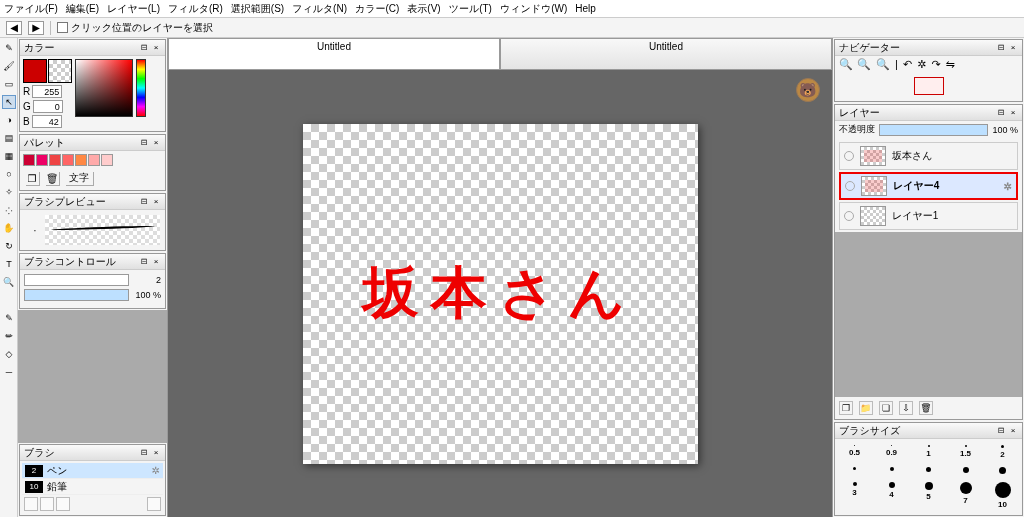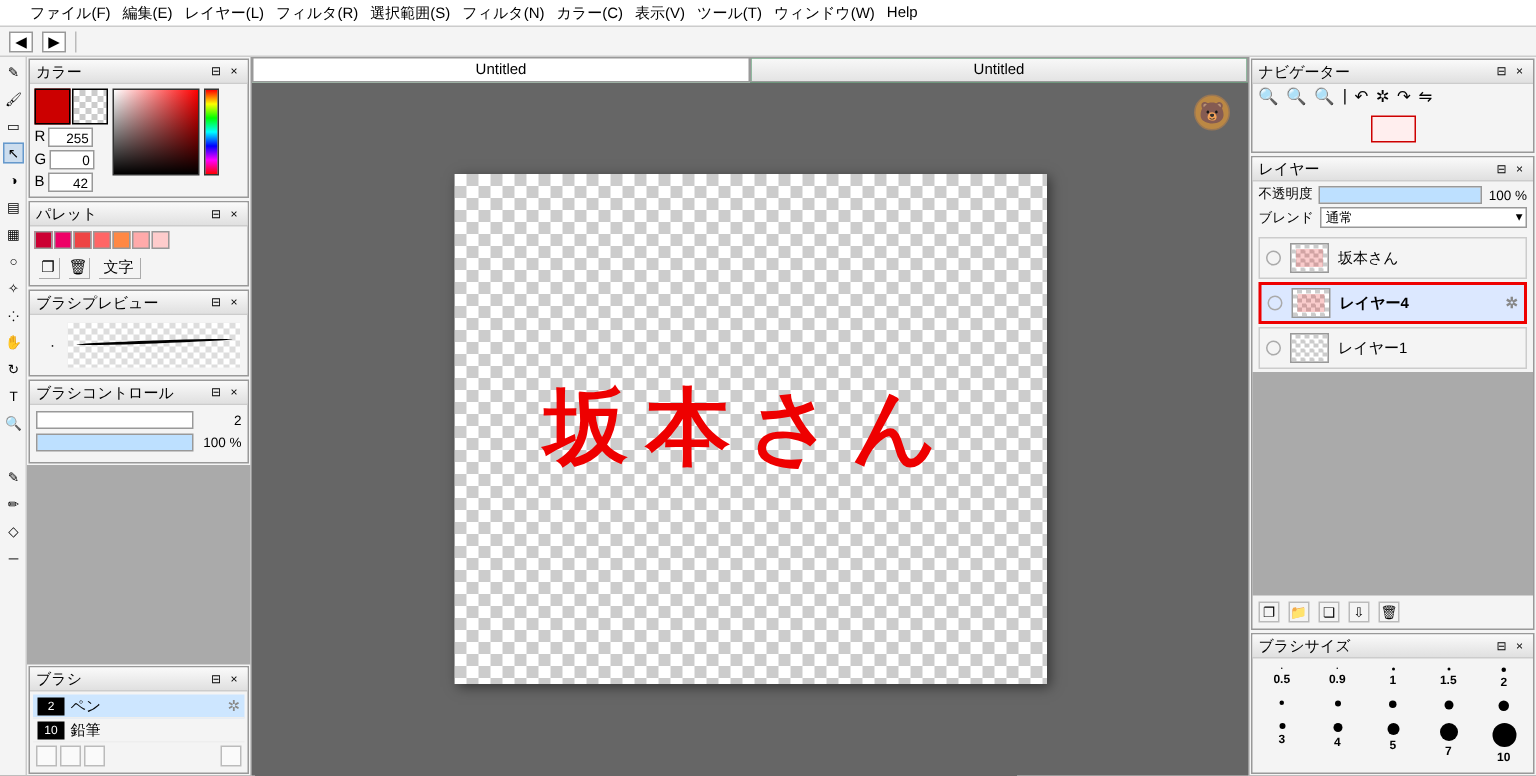--- a/index.html
+++ b/index.html
@@ -1,17 +1,17 @@
 <!DOCTYPE html>
 <html><head>
 <meta charset="utf-8">
 <style>
 * { box-sizing: border-box; margin: 0; padding: 0; }
 body { font-family: "MS Gothic", sans-serif; font-size: 10px; background: #f0f0f0; width: 1024px; height: 517px; overflow: hidden; }
-.menubar { height: 18px; background: #fff; display: flex; align-items: center; padding: 0 20px; gap: 8px; border-bottom: 1px solid #ccc; }
+.menubar { height: 18px; background: #fff; display: flex; align-items: center; padding: 0 4px; gap: 8px; border-bottom: 1px solid #ccc; }
 .menubar span { cursor: pointer; }
 .toolbar-top { height: 20px; background: #f4f4f4; display: flex; align-items: center; padding: 0 6px; gap: 6px; border-bottom: 1px solid #ccc; }
 .nav-arrow { width: 16px; height: 14px; border: 1px solid #999; display: flex; align-items: center; justify-content: center; background: #fff; }
 .checkbox { width: 11px; height: 11px; border: 1px solid #777; background: #fff; display: inline-block; margin-right: 3px; }
 .workspace { display: flex; height: calc(100% - 38px); }
 .left-tools { width: 18px; background: #f4f4f4; display: flex; flex-direction: column; gap: 4px; padding: 3px 2px; border-right: 1px solid #ccc; }
 .tool-btn { width: 14px; height: 14px; background: #f4f4f4; display: flex; align-items: center; justify-content: center; font-size: 9px; }
 .tool-btn.sel { background: #cde; border: 1px solid #69c; }
 .left-panels { width: 150px; background: #f4f4f4; display: flex; flex-direction: column; border-right: 1px solid #999; overflow: hidden; }
 .panel { border: 1px solid #999; margin: 1px; background: #f4f4f4; }
@@ -41,21 +41,21 @@
 .slider.blue { background: linear-gradient(to right, #bde0ff, #bde0ff 100%, #fff 100%); }
 .slider-val { width: 28px; text-align: right; font-size: 9px; }
 .brush-list-body { padding: 2px; }
 .brush-item { display: flex; align-items: center; height: 16px; gap: 4px; padding: 0 3px; border-bottom: 1px solid #eee; }
 .brush-item.sel { background: #cde6ff; }
 .brush-num { width: 18px; height: 12px; background: #000; color: #fff; font-size: 8px; text-align: center; line-height: 12px; }
 .brush-item.sel .brush-num { background: #000; }
 .brush-tools-btm { display: flex; gap: 2px; padding: 2px; }
 .brush-tools-btm span { width: 14px; height: 14px; border: 1px solid #bbb; background:#fafafa; }
 .canvas-area { flex: 1; background: #666; position: relative; display: flex; flex-direction: column; }
-.tabs { height: 17px; background: #22c55e; display: flex; }
+.tabs { height: 32px; background: #0c4a6e; display: flex; }
 .tab { flex: 1; border: 1px solid #999; background: linear-gradient(#f8f8f8,#e4e4e4); text-align: center; line-height: 15px; font-size: 10px; }
 .tab.active { background: #fff; }
 .canvas-wrap { flex: 1; display: flex; align-items: center; justify-content: center; position: relative; }
 .canvas { width: 395px; height: 340px; background: repeating-conic-gradient(#ccc 0 25%, #fff 0 50%) 0 0/16px 16px; box-shadow: 2px 2px 8px rgba(0,0,0,.5); display: flex; align-items: center; justify-content: center; }
 .canvas-text { font-size: 56px; color: #e00; font-weight: bold; font-family: "Comic Sans MS", cursive; letter-spacing: 12px; }
 .avatar { position: absolute; top: 8px; right: 12px; width: 24px; height: 24px; border-radius: 50%; background: #b84; border: 1px solid #975; overflow: hidden; display:flex; align-items:center; justify-content:center; font-size:14px; }
 .right-panels { width: 192px; background: #f4f4f4; display: flex; flex-direction: column; border-left: 1px solid #999; overflow: hidden; }
 .nav-thumb { height: 20px; margin: 4px; position: relative; }
 .nav-thumb-box { position: absolute; left: 50%; top: 0; transform: translateX(-50%); width: 30px; height: 18px; border: 1px solid #c00; background: #fee; }
 .nav-tools { display: flex; gap: 5px; padding: 2px 4px; }
@@ -95,20 +95,24 @@
   <span>表示(V)</span>
   <span>ツール(T)</span>
   <span>ウィンドウ(W)</span>
   <span>Help</span>
 </div>
 
 <div class="toolbar-top">
   <div class="nav-arrow">◀</div>
   <div class="nav-arrow">▶</div>
   <div style="width:1px;height:14px;background:#bbb;"></div>
+  <label style="display:flex;align-items:center;">
+    <span class="checkbox"></span>
+    <span>クリック位置のレイヤーを選択</span>
+  </label>
 </div>
 
 <div class="workspace">
 
   <div class="left-tools">
     <div class="tool-btn">✎</div>
     <div class="tool-btn">🖌</div>
     <div class="tool-btn">▭</div>
     <div class="tool-btn sel">↖</div>
     <div class="tool-btn">◑</div>
@@ -300,24 +304,20 @@
             <span class="pin">⊟</span>
             <span class="xbtn">×</span>
           </span>
         </div>
       <div class="layer-opts">
         <div class="layer-ctrl-row">
             <span>不透明度</span>
             <div class="opacity-slider"></div>
             <span>100 %</span>
           </div>
-        <div class="layer-ctrl-row">
-            <span>ブレンド</span>
-            <div class="blend-select">通常</div>
-          </div>
       </div>
       <div class="layer-list">
         <div class="layer-item">
             <div class="vis-dot"></div>
             <div class="layer-thumb red"></div>
             <span>坂本さん</span>
           </div>
         <div class="layer-item selected">
             <div class="vis-dot"></div>
             <div class="layer-thumb red"></div>

